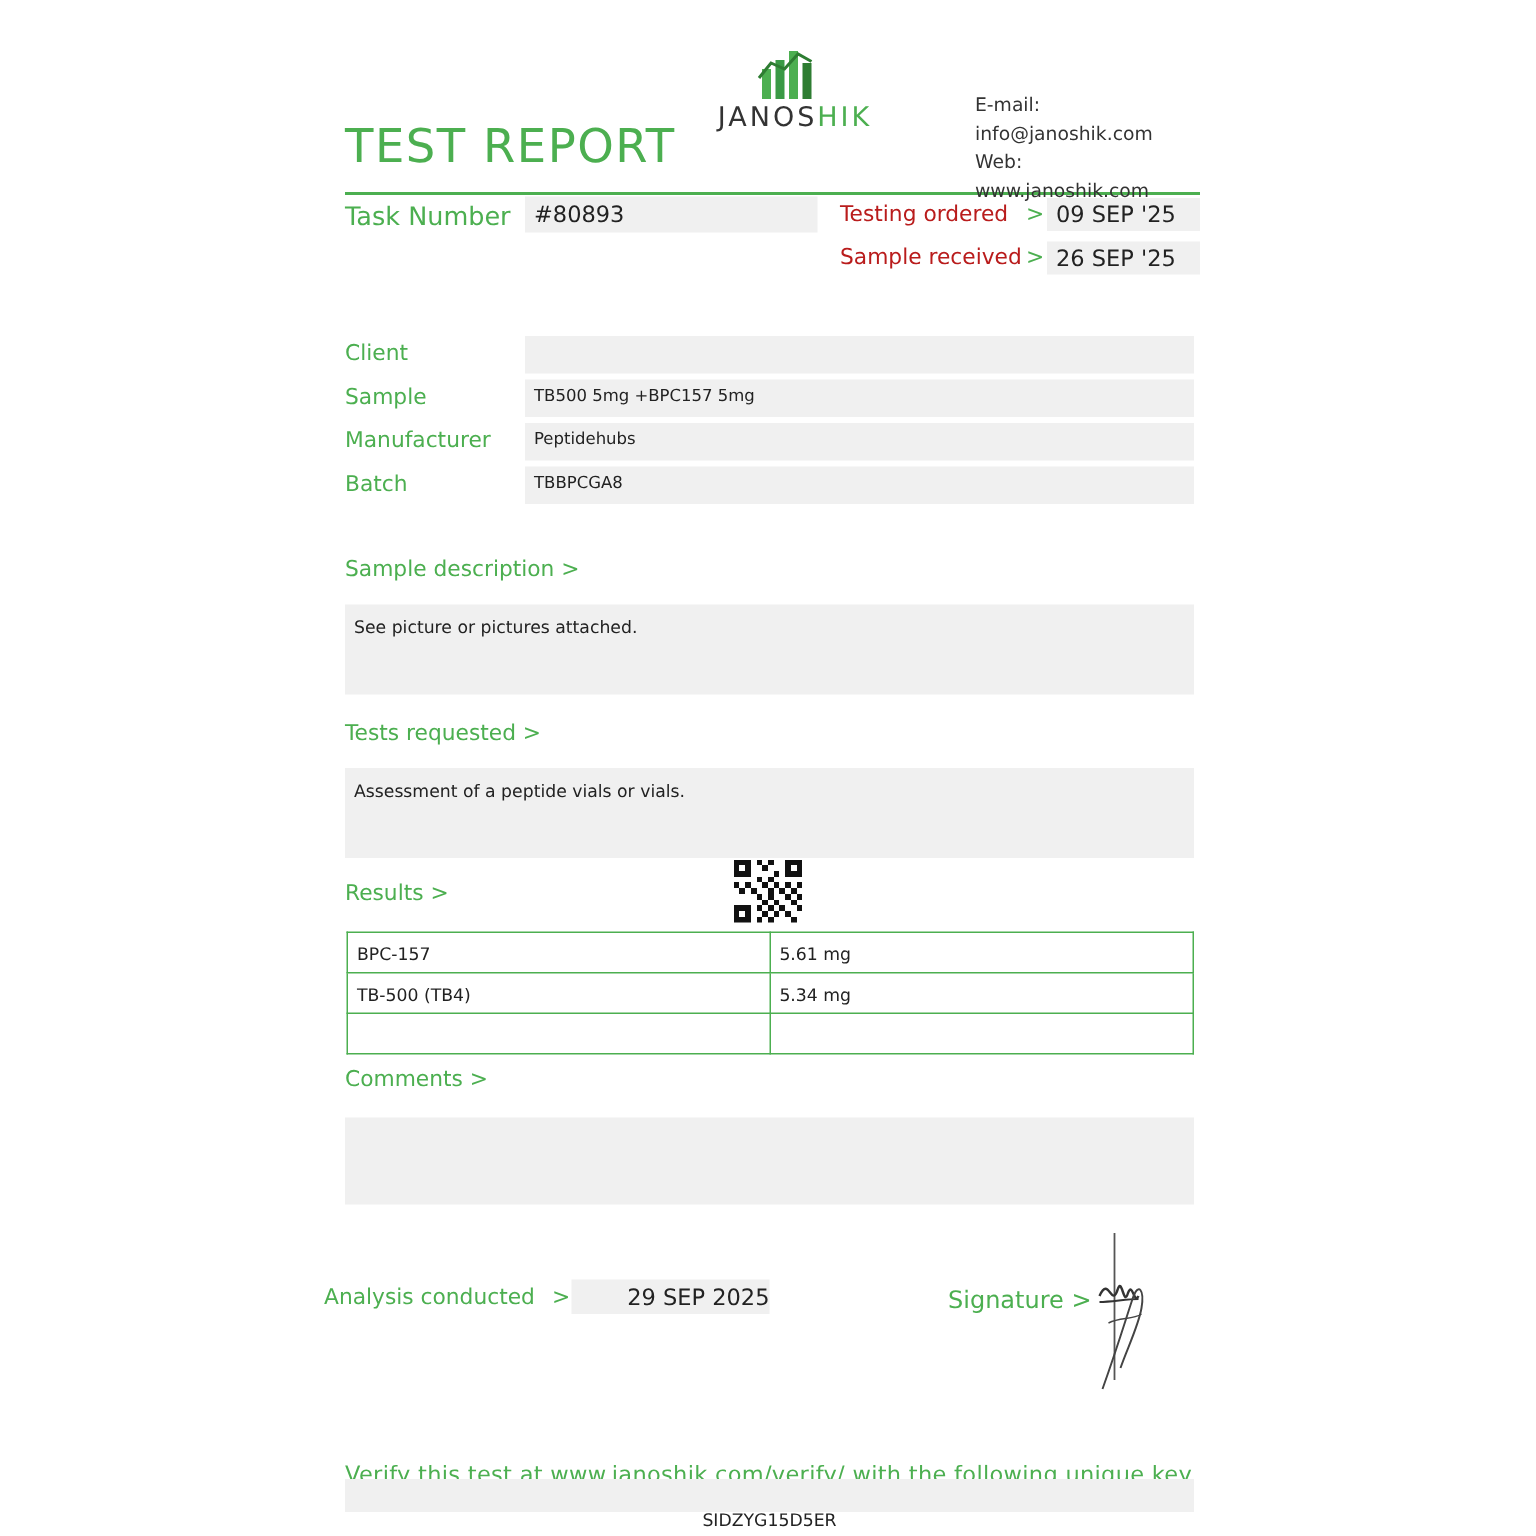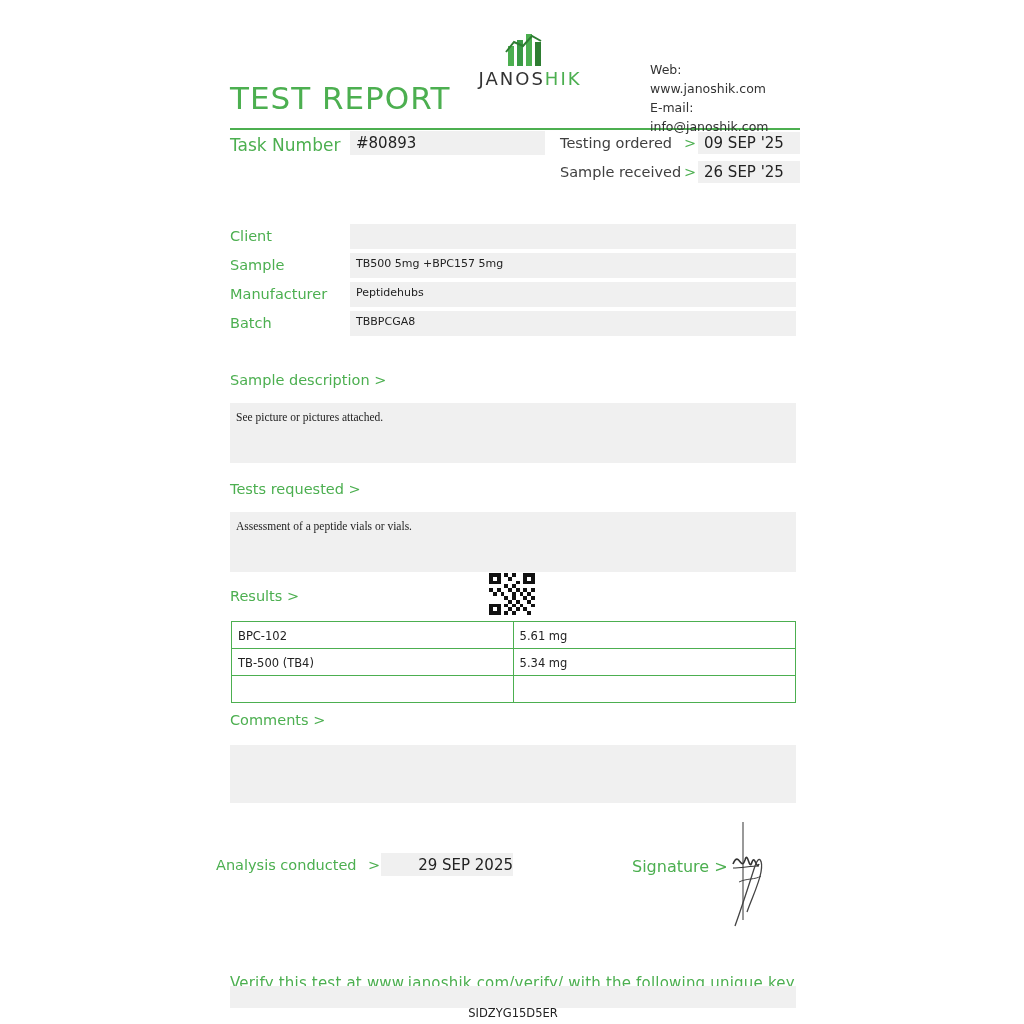--- a/index.html
+++ b/index.html
@@ -99,21 +99,21 @@
     width: 240px;
   }
   .date-row {
     position: relative;
     height: 29px;
     font-size: 14.5px;
   }
   .date-row .lab {
     position: absolute;
     left: 0; top: 3px;
-    color: #404040;
+    color: #b91c1c;
   }
   .date-row .gt {
     position: absolute;
     left: 124px; top: 3px;
     color: #4caf50;
   }
   .date-row .val {
     position: absolute;
     left: 138px; top: 0;
     width: 102px;
@@ -165,21 +165,20 @@
   }
   .sec-box {
     position: absolute;
     left: 230px;
     width: 566px;
     background: #f0f0f0;
     font-size: 11.5px;
     color: #222;
     padding: 8px 0 0 6px;
     box-sizing: border-box;
-    font-family: Liberation Serif, serif;
   }
 
   
   .qr {
     position: absolute;
     left: 488px;
     top: 573px;
     width: 48px;
     height: 42px;
   }
@@ -286,22 +285,22 @@
           <rect x="15" y="8" width="6" height="26" fill="#3a9a45"></rect>
           <rect x="24" y="2" width="6" height="32" fill="#4caf50"></rect>
           <rect x="33" y="10" width="6" height="24" fill="#2e7d32"></rect>
           <polyline points="4,20 12,10 21,14 30,4 39,9" fill="none" stroke="#2e7d32" stroke-width="2"></polyline>
         </svg>
       </span>
       <div class="logo-word"><span>JANOS</span><span class="g">HIK</span></div>
     </div>
 
     <div class="contact">
+      <div>E-mail: info@janoshik.com</div>
       <div>Web: www.janoshik.com</div>
-      <div>E-mail: info@janoshik.com</div>
     </div>
   </div>
 
   <div class="task-label">Task Number</div>
   <div class="task-value">#80893</div>
 
   <div class="date-block">
     <div class="date-row">
       <span class="lab">Testing ordered</span>
       <span class="gt">&gt;</span>
@@ -385,21 +384,21 @@
         <rect x="4" y="10" width="1" height="1"></rect>
         <rect x="6" y="10" width="1" height="1"></rect>
         <rect x="10" y="10" width="1" height="1"></rect>
       </g>
     </svg>
   </div>
 
   <table class="results-table">
     <tbody>
       <tr>
-        <td class="c1">BPC-102</td>
+        <td class="c1">BPC-157</td>
         <td class="c2">5.61 mg</td>
       </tr>
       <tr>
         <td class="c1">TB-500 (TB4)</td>
         <td class="c2">5.34 mg</td>
       </tr>
       <tr>
         <td class="c1"></td>
         <td class="c2"></td>
       </tr>

